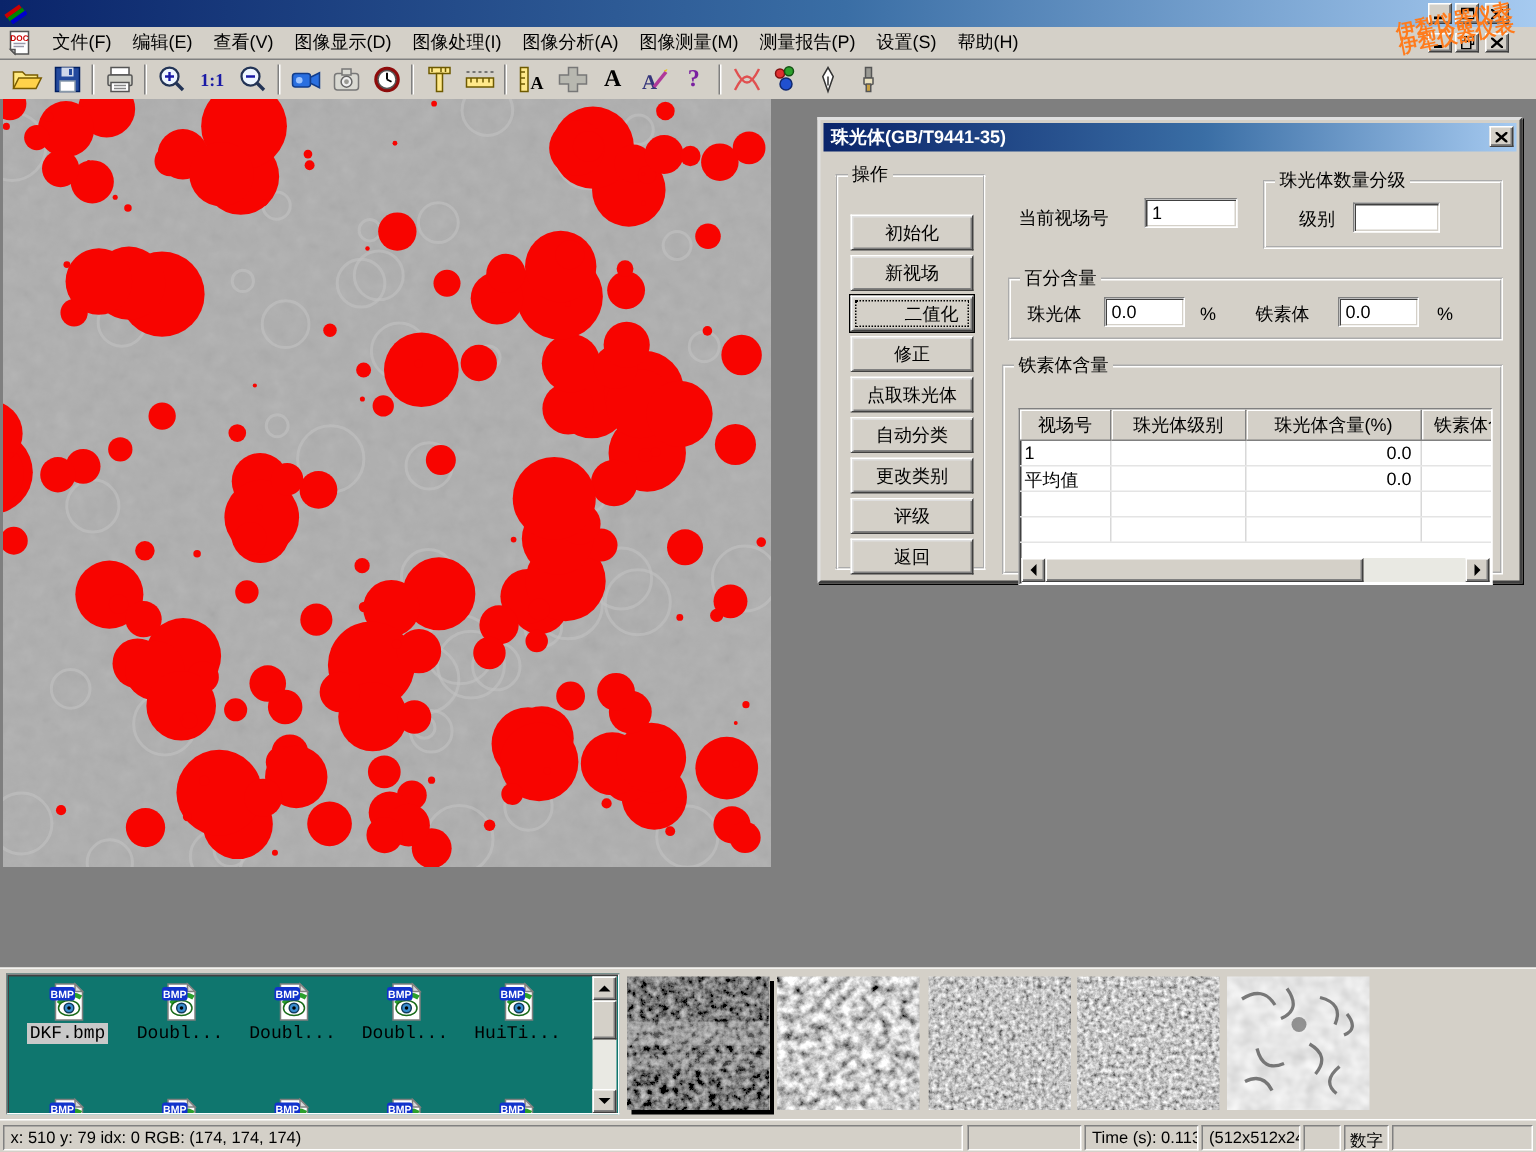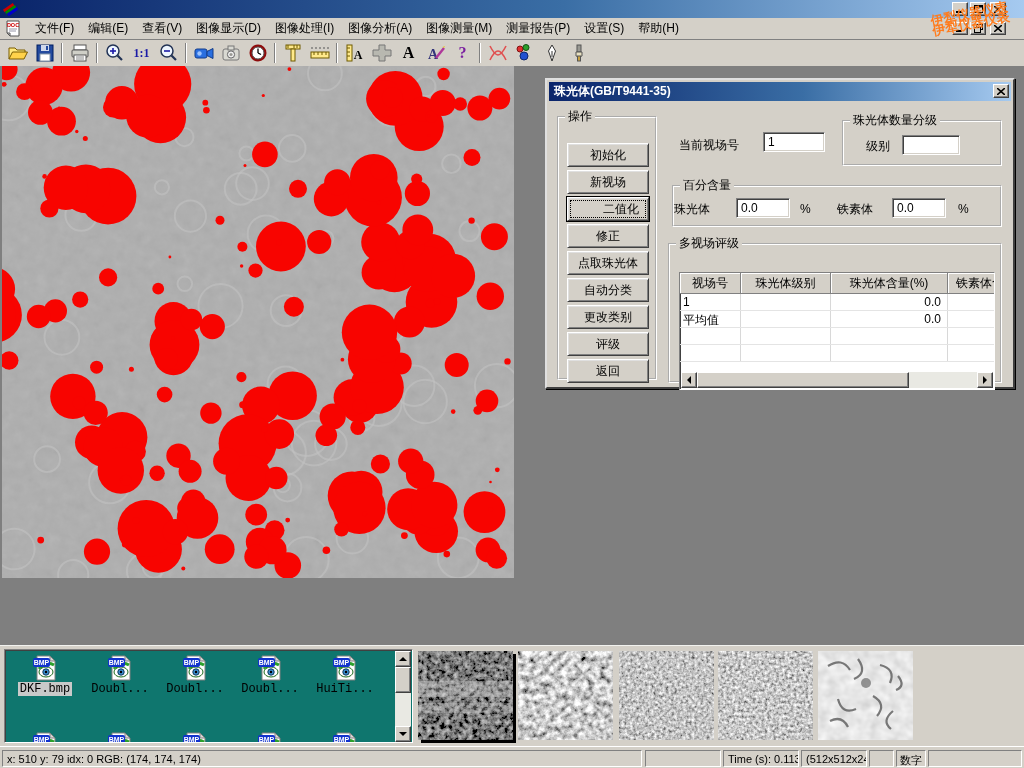--- a/index.html
+++ b/index.html
@@ -653,30 +653,30 @@
       <div class="tbox" style="left:216px; top:52px; width:62px; height:20px;">1</div>
 
       <fieldset style="left:295px; top:32px; width:160px; height:54px;">
         <legend>珠光体数量分级</legend>
         <span class="dlabel" style="left:22px; top:9px;">级别</span>
         <div class="tbox" style="left:58px; top:6px; width:58px; height:20px;"></div>
       </fieldset>
 
       <fieldset style="left:125px; top:97px; width:330px; height:50px;">
         <legend>百分含量</legend>
-        <span class="dlabel" style="left:0; top:7px;">珠光体</span>
+        <span class="dlabel" style="left:11px; top:7px;">珠光体</span>
         <div class="tbox" style="left:62px; top:4px; width:54px; height:20px;">0.0</div>
         <span class="dlabel" style="left:126px; top:8px;">%</span>
         <span class="dlabel" style="left:163px; top:7px;">铁素体</span>
         <div class="tbox" style="left:218px; top:4px; width:54px; height:20px;">0.0</div>
         <span class="dlabel" style="left:284px; top:8px;">%</span>
       </fieldset>
 
       <fieldset style="left:121px; top:155px; width:334px; height:148px;">
-        <legend>多视场评级</legend>
+        <legend>铁素体含量</legend>
         <div id="mtable">
           <div class="thead">
             <div class="th" style="width:61px">视场号</div>
             <div class="th" style="width:90px">珠光体级别</div>
             <div class="th" style="width:117px">珠光体含量(%)</div>
             <div class="th" style="width:48px; justify-content:flex-start; padding-left:8px;">铁素体含量(%)</div>
           </div>
           <div class="trow">
             <div class="td" style="width:61px">1</div>
             <div class="td" style="width:90px"></div>

